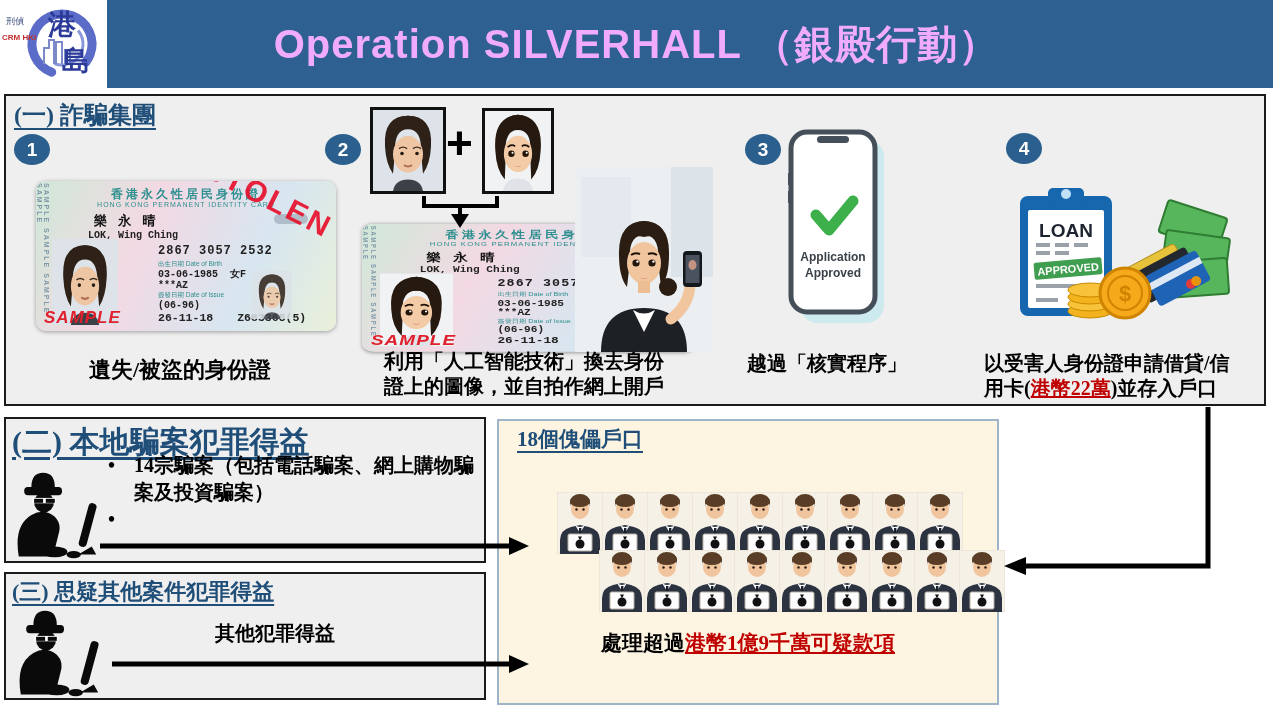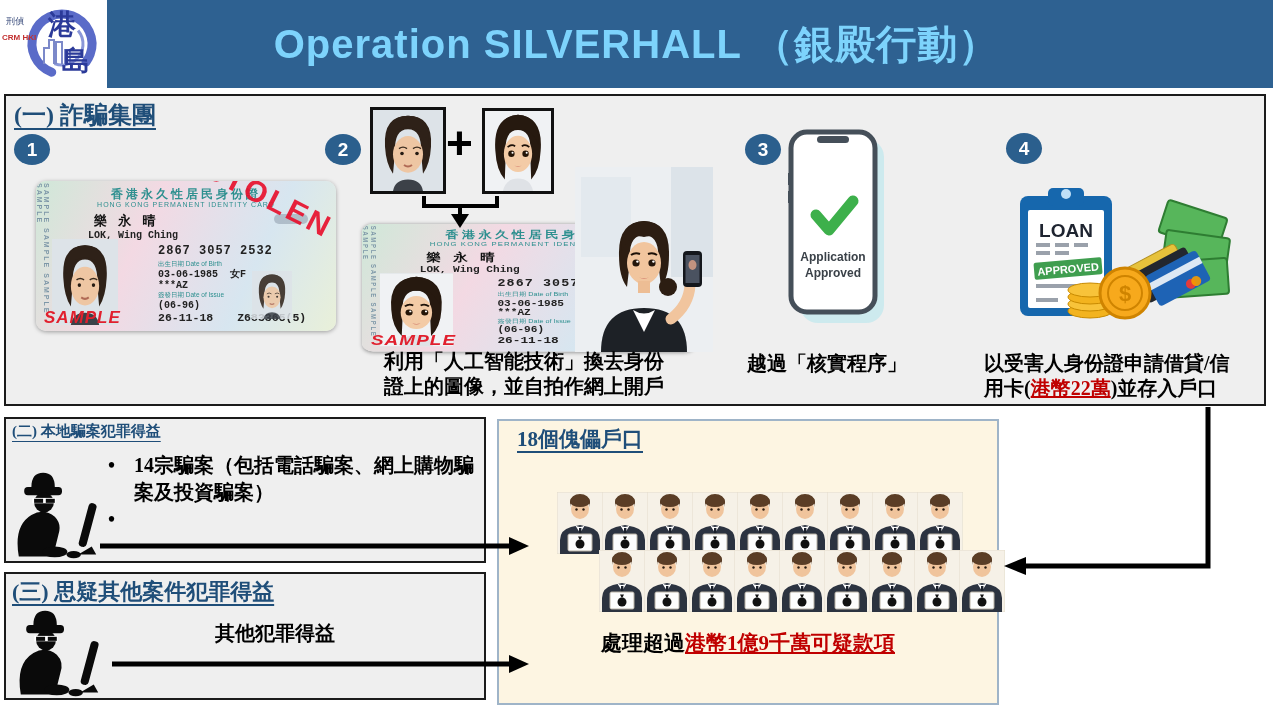--- a/index.html
+++ b/index.html
@@ -1,33 +1,33 @@
 <!DOCTYPE html>
 <html><head>
 <meta charset="utf-8">
 <style>
   html,body{margin:0;padding:0;background:#fff;}
   .page{position:relative;width:1273px;height:716px;background:#fff;overflow:hidden;
         font-family:"Liberation Sans",sans-serif;}
   
   .header{position:absolute;left:0;top:0;width:1273px;height:88px;background:#2E6191;}
   .header-title{position:absolute;left:0;top:0;width:1273px;height:88px;line-height:88px;
-        text-align:center;color:#7dd3fc;font-size:40px;font-weight:bold;letter-spacing:1px;
+        text-align:center;color:#f0abfc;font-size:40px;font-weight:bold;letter-spacing:1px;
         font-family:"Liberation Sans",sans-serif;}
   .logo-box{position:absolute;left:0;top:0;width:107px;height:88px;background:#fff;}
   
   .panel{position:absolute;background:#EFEFEF;border:2px solid #1b1b1b;box-sizing:border-box;}
   #sec1{left:4px;top:94px;width:1262px;height:312px;}
   #sec2{left:4px;top:417px;width:482px;height:146px;}
   #sec3{left:4px;top:572px;width:482px;height:128px;}
   #pbox{left:497px;top:419px;width:502px;height:286px;background:#FDF5E2;border:2px solid #9FB4C8;}
   .sec-title{position:absolute;font-family:"Liberation Serif",serif;font-weight:bold;color:#1F4E79;
         text-decoration:underline;text-underline-offset:5px;white-space:nowrap;}
   #sec1-title{left:14px;top:99px;font-size:24px;}
-  #sec2-title{left:12px;top:422px;font-size:15px;}
+  #sec2-title{left:12px;top:422px;font-size:30px;}
   #sec3-title{left:12px;top:577px;font-size:22px;}
   #pbox-title{left:517px;top:425px;font-size:21px;}
   
   .num{position:absolute;width:36px;height:31px;border-radius:50%;background:#2B5F8D;color:#fff;
        font-size:19px;font-weight:bold;display:flex;align-items:center;justify-content:center;}
   #num1{left:14px;top:134px;} #num2{left:325px;top:134px;}
   #num3{left:745px;top:134px;} #num4{left:1006px;top:133px;}
   
   .cap{position:absolute;font-family:"Liberation Serif",serif;font-weight:bold;color:#000;}
   #cap1{left:40px;top:355px;width:280px;text-align:center;font-size:22px;}
@@ -340,20 +340,21 @@
         <ellipse cx="78" cy="124" rx="22" ry="7" fill="#f8c33a" stroke="#c88a00"></ellipse>
         <ellipse cx="78" cy="117" rx="22" ry="7" fill="#f3b31e" stroke="#c88a00"></ellipse>
         <ellipse cx="78" cy="110" rx="22" ry="7" fill="#f8c33a" stroke="#c88a00"></ellipse>
         <circle cx="113" cy="113" r="25" fill="#f7a91c" stroke="#cf8400" stroke-width="3"></circle>
         <circle cx="113" cy="113" r="17" fill="none" stroke="#cf8400" stroke-width="2"></circle>
         <text x="113" y="121" text-anchor="middle" font-size="22" font-weight="bold" fill="#cf8400" font-family="Liberation Sans, sans-serif">$</text>
       </g>
     </svg>
   </div>
 
+  <div class="cap" id="cap1">遺失/被盜的身份證</div>
   <div class="cap" id="cap2">
     <div>利用「人工智能技術」換去身份</div>
     <div>證上的圖像，並自拍作網上開戶</div>
   </div>
   <div class="cap" id="cap3">
     <div>越過「核實程序」</div>
   </div>
   <div class="cap" id="cap4">
     <div>以受害人身份證申請借貸/信</div>
     <div><span>用卡(</span><span class="red-u">港幣22萬</span><span>)並存入戶口</span></div>

